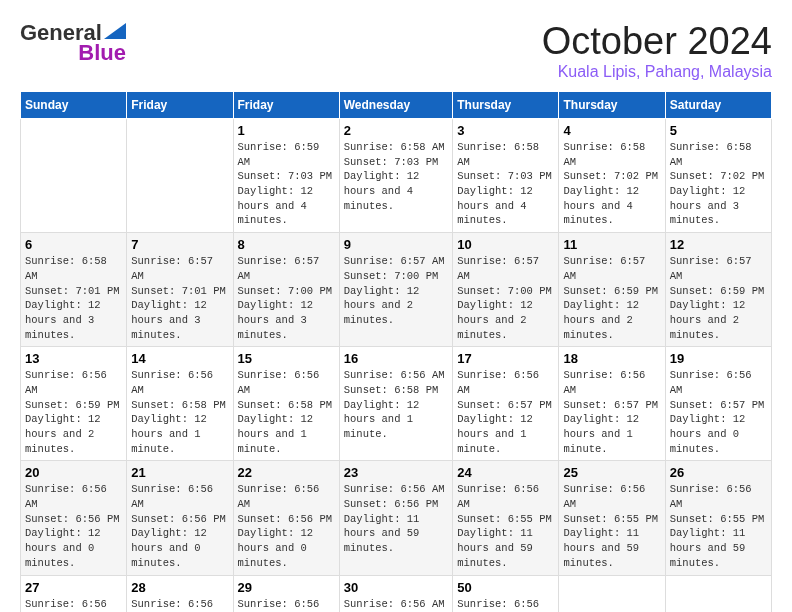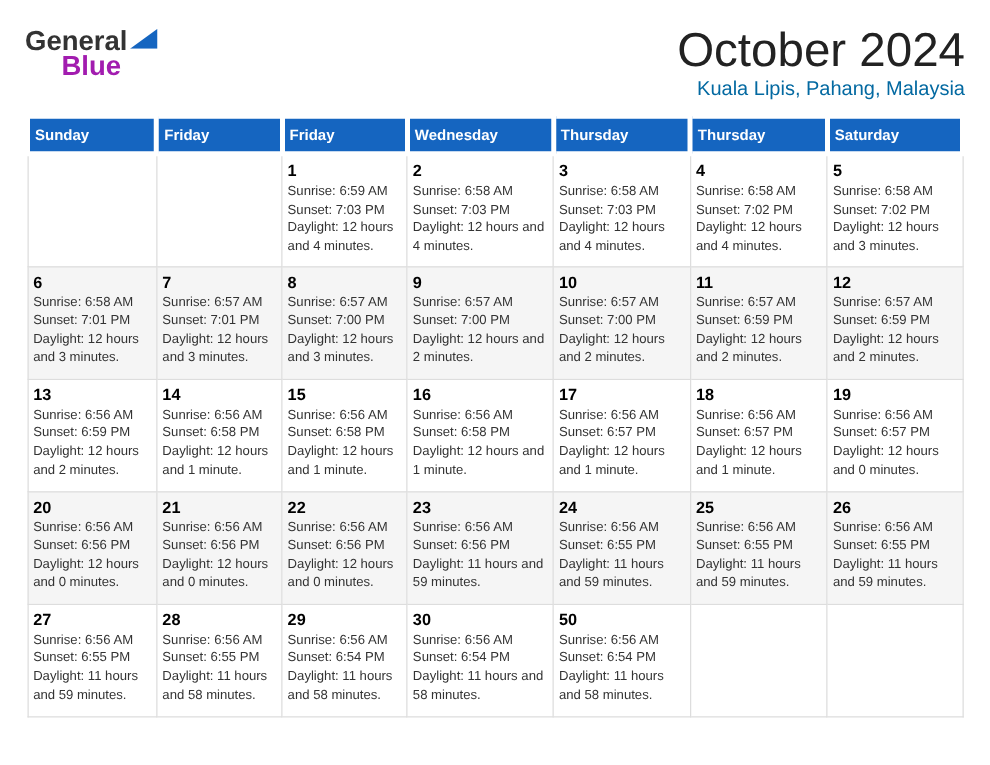--- a/index.html
+++ b/index.html
@@ -12,53 +12,53 @@
     }
     .header-section {
       display: flex;
       justify-content: space-between;
       align-items: flex-start;
       margin-bottom: 10px;
     }
     .logo {
       display: flex;
       flex-direction: column;
-      align-items: center;
+      align-items: flex-end;
     }
     .logo-row {
       display: flex;
       align-items: center;
     }
     .title-section {
       text-align: right;
     }
     .calendar-title {
       font-size: 38px;
       font-weight: normal;
       color: #222;
     }
     .calendar-subtitle {
       font-size: 16px;
-      color: #0369a1;
+      color: #8b5cf6;
     }
     table {
       width: 100%;
       border-collapse: collapse;
       font-size: 11px;
     }
     thead tr {
       background-color: #1565c0;
       color: #fff;
     }
     thead th {
       padding: 6px 4px;
       text-align: left;
       font-size: 12px;
       font-weight: bold;
-      border: 4px solid #ffffff;
+      border: 1px solid #ffffff;
     }
     tbody tr {
       border-bottom: 1px solid #ccc;
     }
     tbody td {
       vertical-align: top;
       padding: 4px;
       border: 1px solid #ddd;
       min-height: 80px;
       height: 90px;
@@ -66,20 +66,21 @@
     .day-number {
       font-weight: bold;
       font-size: 13px;
       display: block;
       margin-bottom: 2px;
     }
     .day-info {
       color: #333;
       font-size: 10.5px;
       line-height: 1.4;
+      font-family: Liberation Mono, monospace;
     }
     .empty-cell {
       background: #f9f9f9;
     }
     tbody tr:nth-child(odd) td {
       background-color: #fff;
     }
     tbody tr:nth-child(even) td {
       background-color: #f5f5f5;
     }

